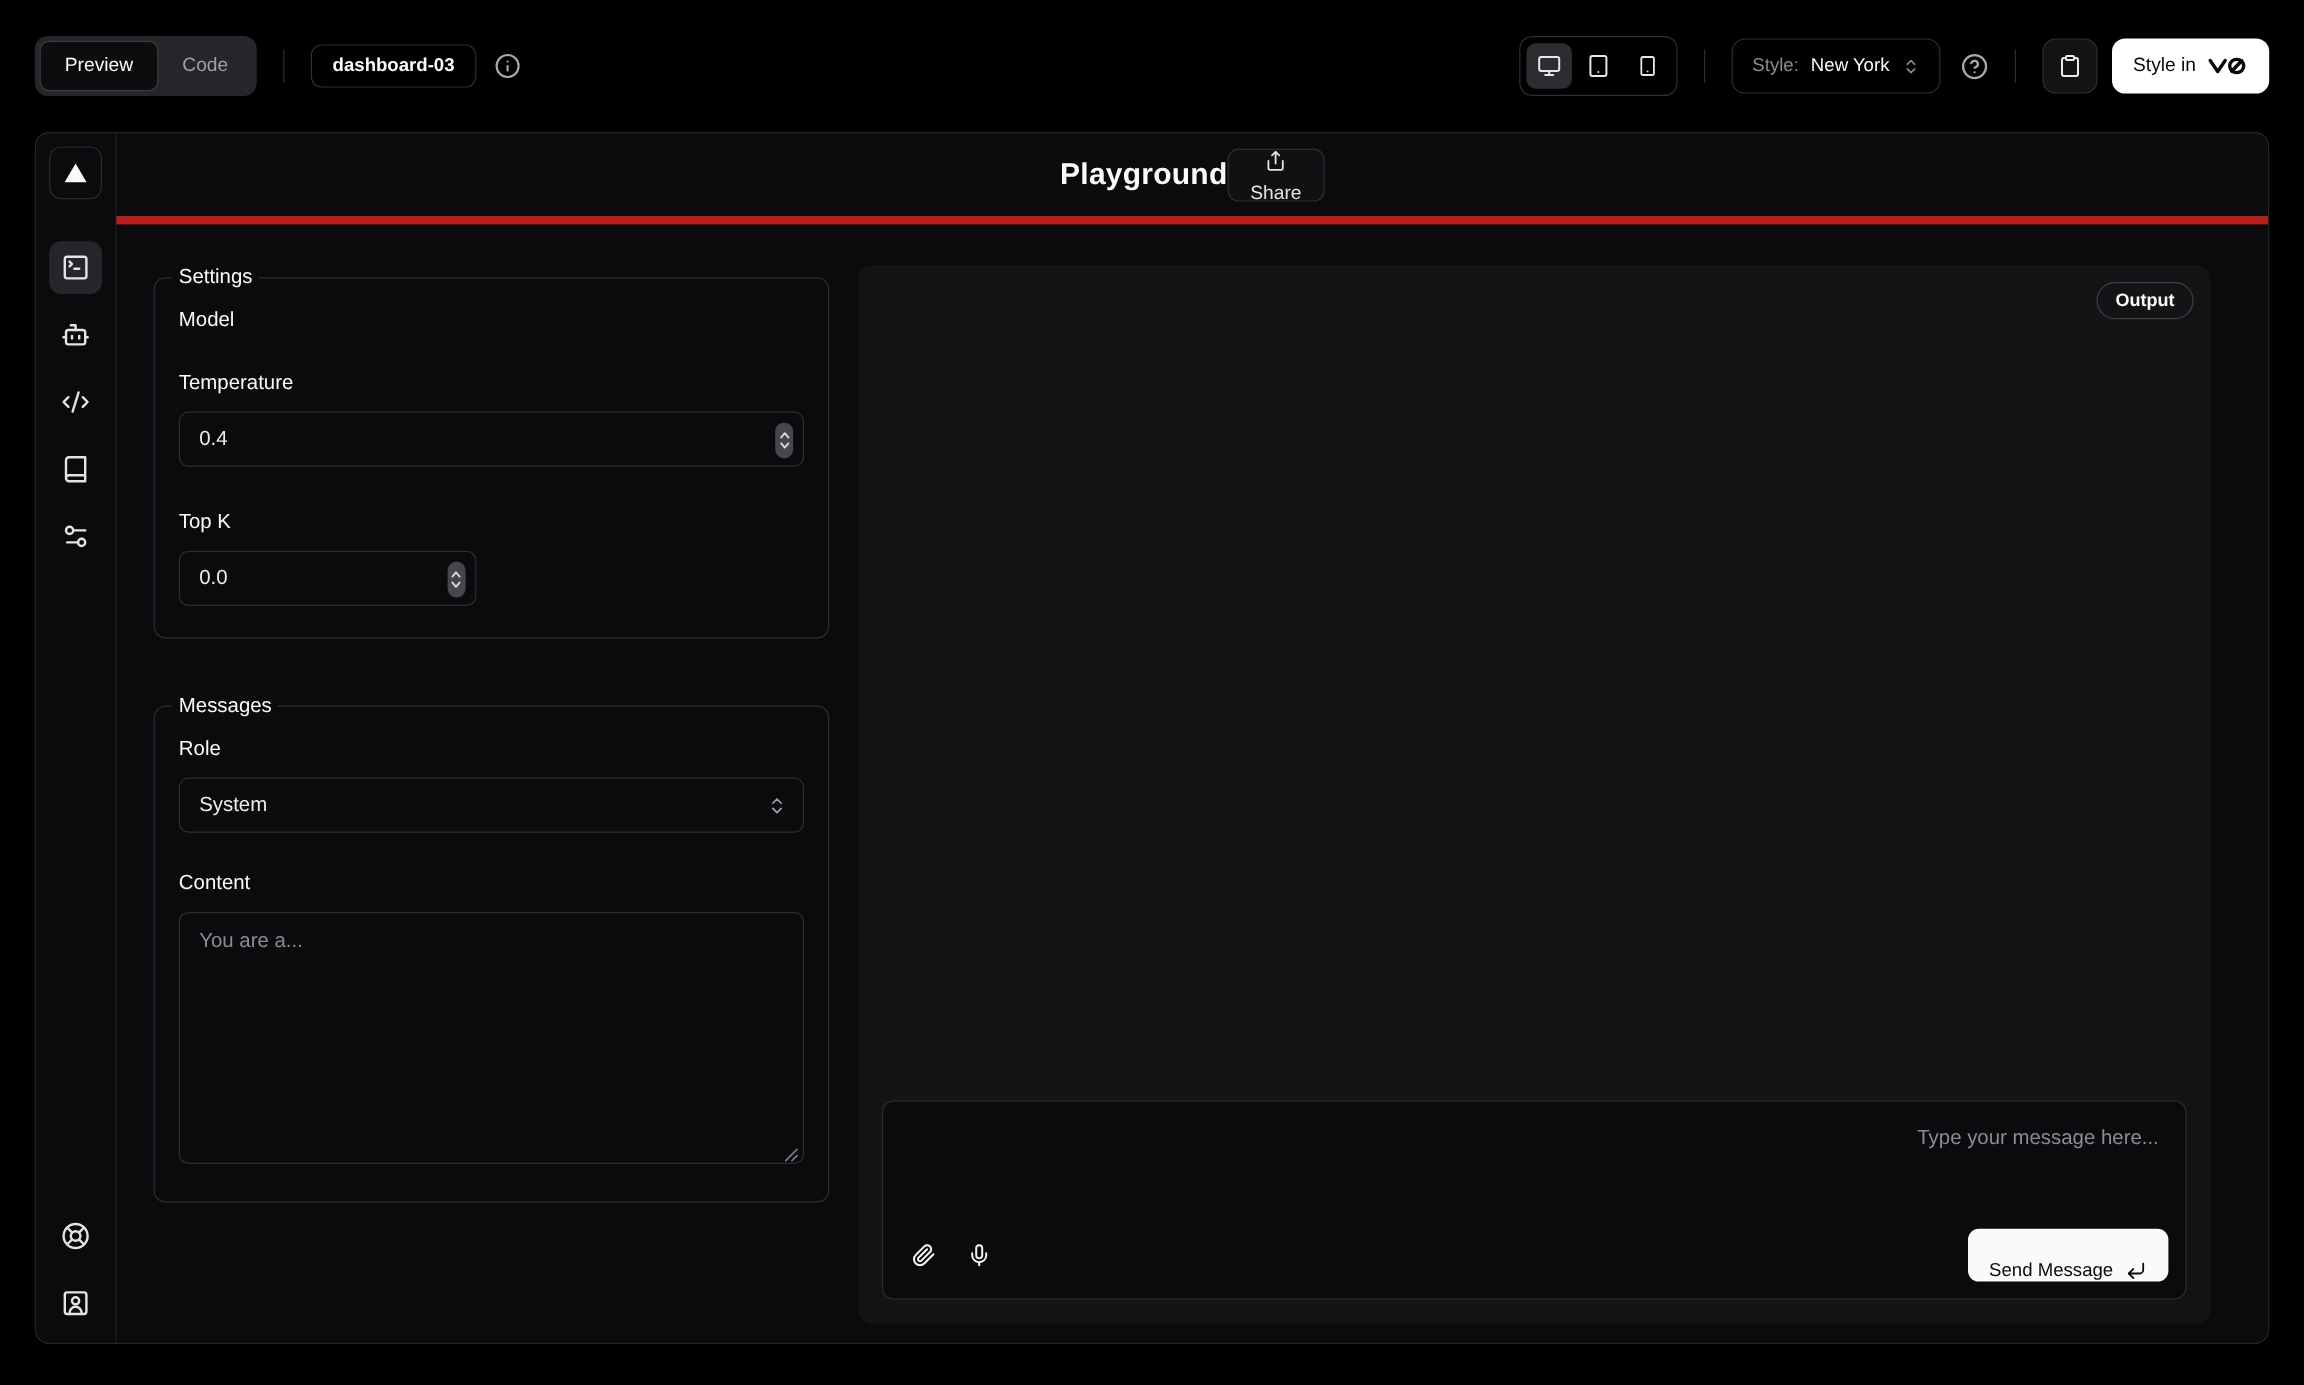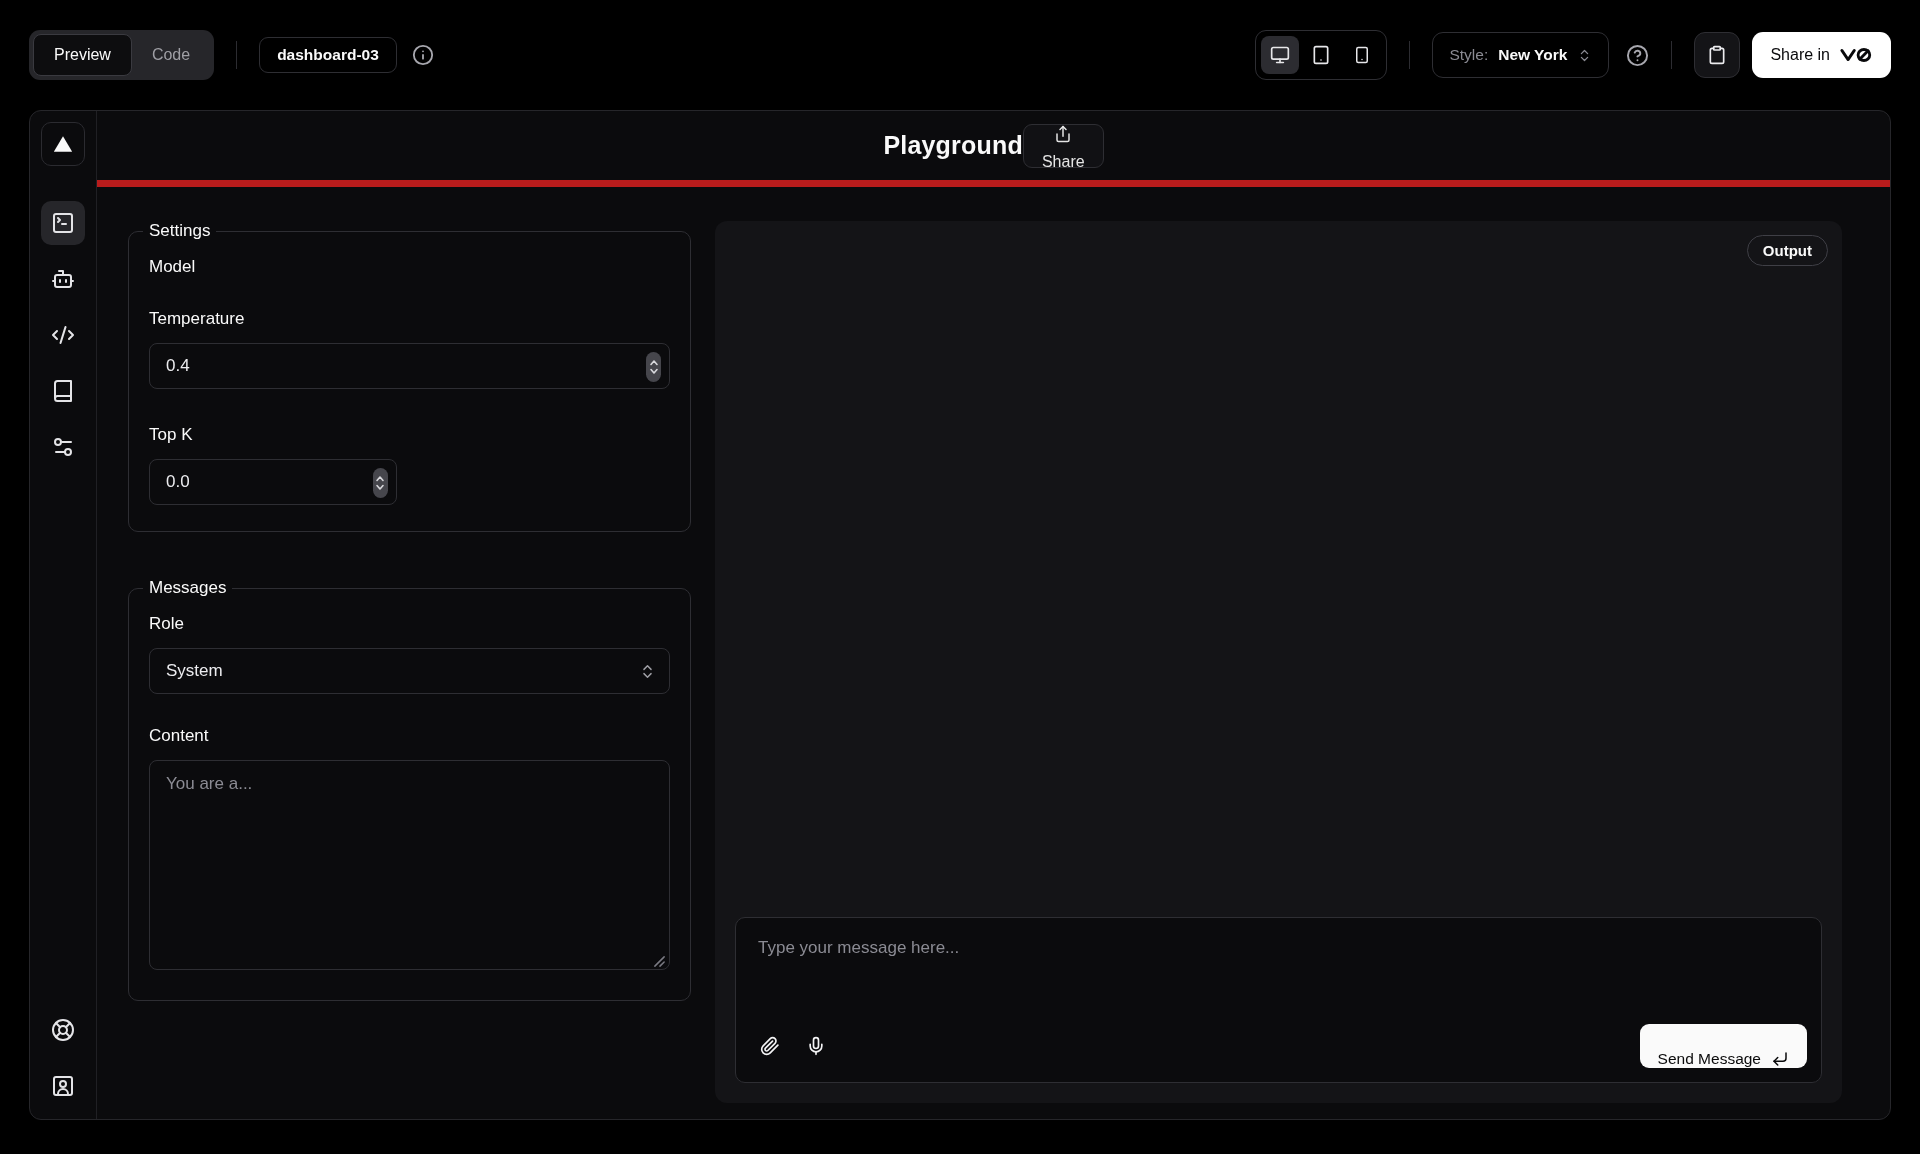--- a/index.html
+++ b/index.html
@@ -18,21 +18,21 @@
 
   .proj-badge { border:1px solid #2e2e33; border-radius:9px; padding:8px 17px; font-size:15.5px; font-weight:600; color:#fafafa; }
   .info-btn { margin-left:15px; color:#a7a7ae; display:flex; }
 
   .device-group { display:flex; align-items:center; gap:3px; border:1px solid #2e2e33; border-radius:11px; padding:5px; }
   .device-btn { width:38px; height:38px; display:flex; align-items:center; justify-content:center; border-radius:8px; color:#e7e7ea; }
   .device-btn.active { background:#2c2c31; }
 
   .style-select { display:flex; align-items:center; gap:10px; border:1px solid #2e2e33; border-radius:11px; height:46px; padding:0 16px; }
   .style-label { color:#8b8b93; font-size:15.5px; }
-  .style-value { color:#fafafa; font-size:15.5px; font-weight:700; }
+  .style-value { color:#fafafa; font-size:15.5px; font-weight:400; }
   .help-btn { margin-left:17px; color:#a7a7ae; display:flex; }
 
   .clip-btn { width:46px; height:46px; border:1px solid #2e2e33; background:#141417; border-radius:11px; display:flex; align-items:center; justify-content:center; color:#ececef; margin-right:12px; }
   .edit-btn { height:46px; display:flex; align-items:center; gap:9px; background:#fff; color:#09090b; border-radius:11px; padding:0 18px; font-size:16px; font-weight:500; }
 
   
   .frame { position:absolute; left:29px; right:29px; top:110px; bottom:34px; border:1px solid #26262a; border-radius:12px; background:#0b0b0d; display:flex; overflow:hidden; }
 
   .side { width:67px; flex:none; border-right:1px solid #202024; display:flex; flex-direction:column; align-items:center; padding:11px 0; }
   .logo-btn { width:44px; height:44px; border:1px solid #2b2b30; border-radius:10px; display:flex; align-items:center; justify-content:center; }
@@ -61,21 +61,21 @@
   .two-col { display:grid; grid-template-columns:1fr 1fr; gap:26px; }
   .ta-wrap { position:relative; }
   textarea.content-ta { width:100%; height:210px; border:1px solid #2e2e33; border-radius:8px; background:transparent; color:#ececef; font-size:17px; font-family:inherit; padding:13px 16px; resize:none; outline:none; }
   textarea::placeholder { color:#8b8b93; }
   .resize-grip { position:absolute; right:4px; bottom:6px; color:#7a7a82; }
 
   
   .output-panel { position:relative; background:#141417; border-radius:12px; padding:20px; display:flex; flex-direction:column; justify-content:flex-end; min-height:0; }
   .output-badge { position:absolute; top:14px; right:14px; border:1px solid #3f3f46; border-radius:999px; padding:6px 15px; font-size:15px; font-weight:600; color:#fafafa; }
   .composer { border:1px solid #2e2e33; border-radius:10px; background:#0b0b0d; padding:10px 14px 14px; min-height:166px; display:flex; flex-direction:column; }
-  textarea.msg-ta { border:none; background:transparent; resize:none; outline:none; color:#ececef; font-size:17px; font-family:inherit; padding:10px 8px; height:70px; }
+  textarea.msg-ta { border:none; background:transparent; resize:none; outline:none; color:#ececef; font-size:17px; font-family:inherit; padding:10px 8px; height:70px;text-align:right; }
   .composer-row { margin-top:auto; display:flex; align-items:center; gap:6px; }
   .icon-btn { width:40px; height:40px; border-radius:8px; display:flex; align-items:center; justify-content:center; color:#f4f4f5; }
   .send-btn { margin-left:auto; height:44px; display:flex; align-items:flex-end; gap:10px; background:#fafafa; color:#0a0a0b; border-radius:9px; padding:0 18px; font-size:15.5px; font-weight:500; }
 
   svg { display:block; }
 </style>
 </head>
 <body>
 
 <div class="stage">
@@ -150,21 +150,21 @@
 
       <div class="clip-btn">
         <span>
             <svg width="20" height="20" viewBox="0 0 24 24" fill="none" stroke="currentColor" stroke-width="2" stroke-linecap="round" stroke-linejoin="round">
               <rect width="8" height="4" x="8" y="2" rx="1" ry="1"></rect>
               <path d="M16 4h2a2 2 0 0 1 2 2v14a2 2 0 0 1-2 2H6a2 2 0 0 1-2-2V6a2 2 0 0 1 2-2h2"></path>
             </svg>
           </span>
       </div>
       <div class="edit-btn">
-        <span>Share in</span>
+        <span>Style in</span>
         <span>
             <svg width="34" height="20" viewBox="0 0 40 24" fill="none" stroke="#09090b" stroke-width="3.4" stroke-linecap="round" stroke-linejoin="round">
               <path d="M3 6.5 10.5 17.5 18 6.5"></path>
               <ellipse cx="29.5" cy="12" rx="7" ry="6.6"></ellipse>
               <path d="M34.5 6.8 24.5 17.2"></path>
             </svg>
           </span>
       </div>
     </div>
   </div>

